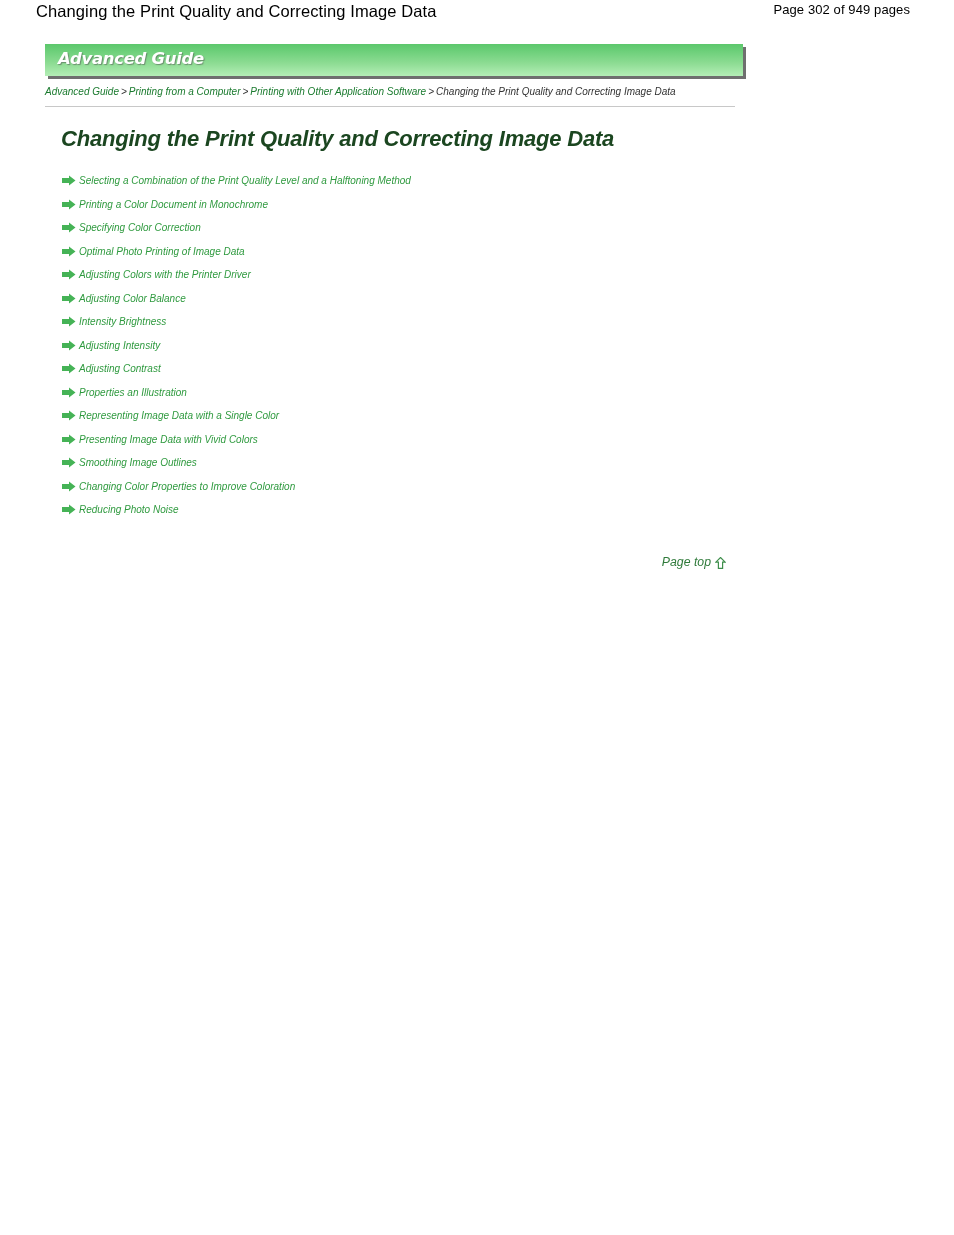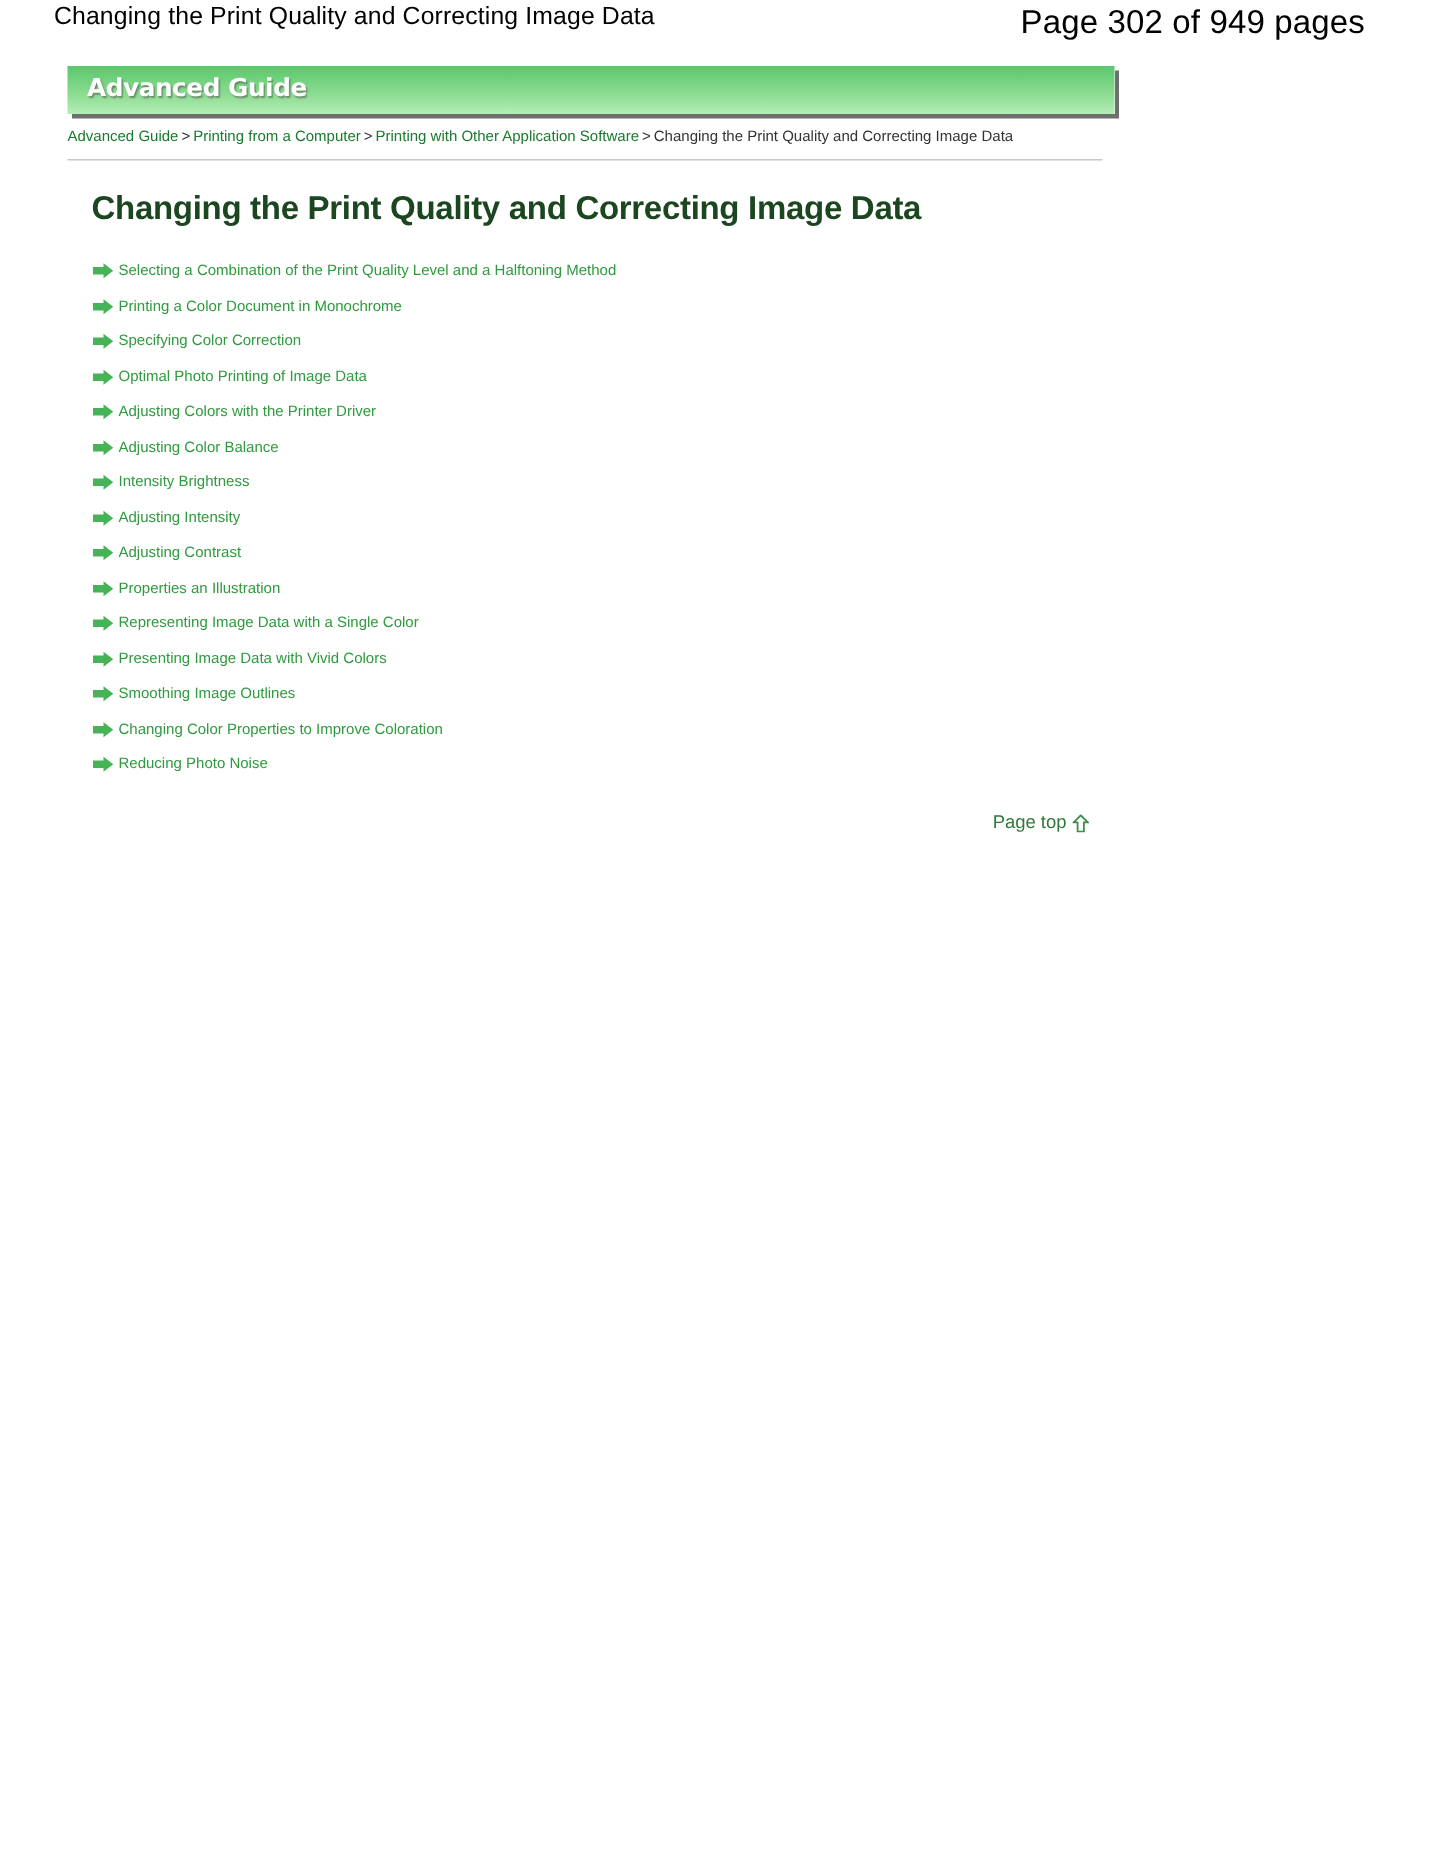--- a/index.html
+++ b/index.html
@@ -32,32 +32,33 @@
     top: 2px;
     font-size: 16.5px;
     color: #000;
     white-space: nowrap;
     letter-spacing: 0.1px;
   }
   .doc-header-page {
     position: absolute;
     right: 44px;
     top: 2px;
-    font-size: 22px;
+    font-size: 13px;
     color: #000;
     white-space: nowrap;
     letter-spacing: 0.1px;
   }
 
   
   .content {
     position: absolute;
     left: 45px;
     top: 44px;
     width: 860px;
+    font-style: italic;
   }
 
   
   .banner {
     position: relative;
     width: 698px;
     height: 32px;
     background: linear-gradient(to bottom, #5cc76c 0%, #69ce77 18%, #8ddc93 60%, #b4eeb6 100%);
     box-shadow: 3px 3px 0 0 #6f6f6f;
     box-sizing: border-box;
@@ -137,21 +138,21 @@
   .arrow-icon svg { display: block; }
   .link-list a {
     color: #2f9a3f;
     font-size: 10px;
     text-decoration: none;
     white-space: nowrap;
   }
 
   
   .page-top-row {
-    margin-top: 17px;
+    margin-top: 30px;
     width: 690px;
     text-align: right;
     padding-right: 9px;
     box-sizing: border-box;
   }
   .page-top-link {
     display: inline-flex;
     align-items: center;
     color: #2f7a3a;
     font-size: 12.3px;

